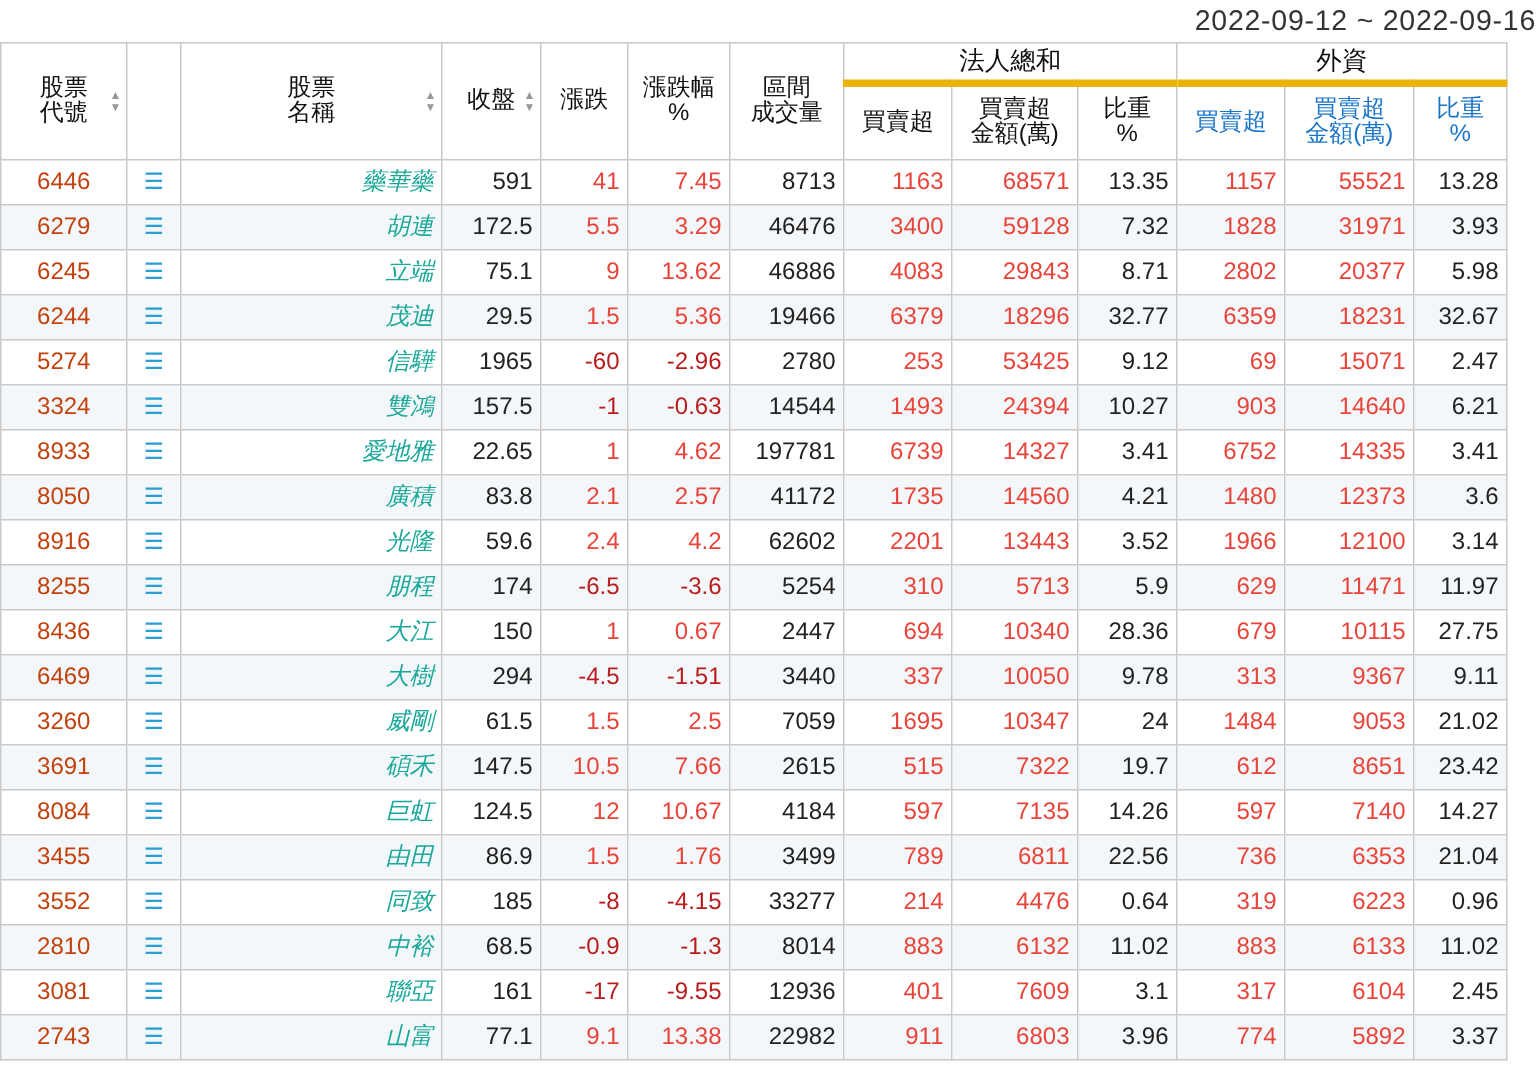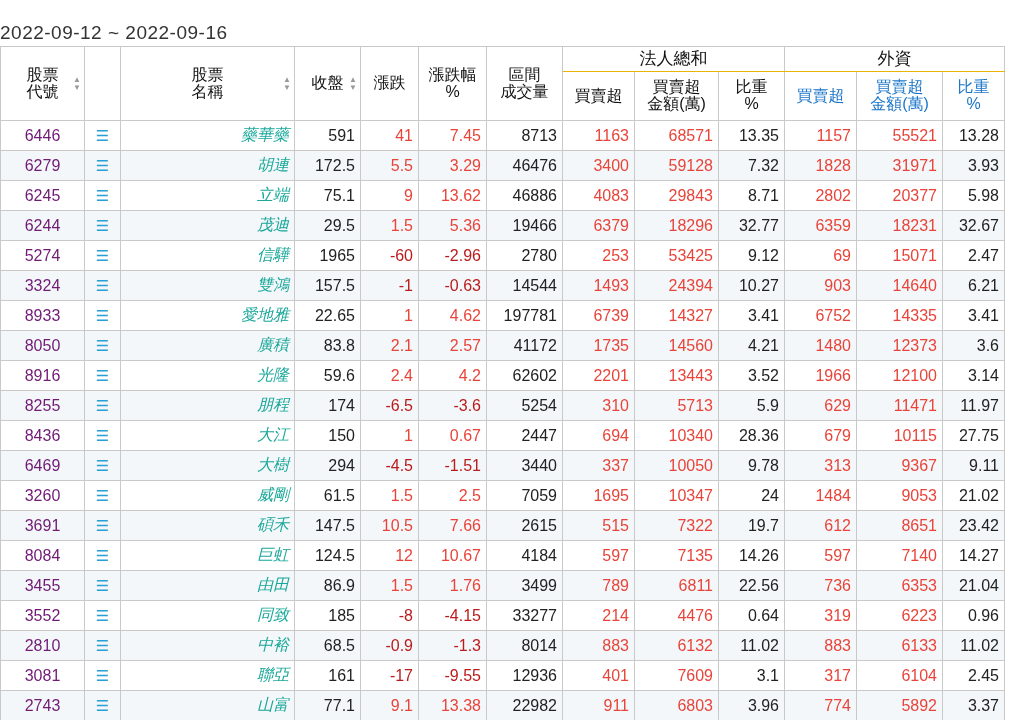--- a/index.html
+++ b/index.html
@@ -6,24 +6,24 @@
   body{
     width:1024px;height:720px;
     background:#ffffff;
     font-family:"Liberation Sans","DejaVu Sans",sans-serif;
     font-size:15px;
     color:#222;
     overflow:hidden;
   }
   .wrap{width:1024px;}
   .title-bar{
-    text-align:left;
+    text-align:right;
     font-size:19px;
     color:#333;
-    padding:22px 0 2px 0;
+    padding:4px 0 2px 0;
     letter-spacing:.5px;
   }
   table{
     border-collapse:collapse;
     width:900px;
     table-layout:fixed;
   }
   th,td{
     border:1px solid #c9c9c9;
     padding:1px 5px;
@@ -36,39 +36,39 @@
     text-align:center;
     vertical-align:middle;
     font-size:16px;
     color:#111;
     line-height:1.05;
     height:46px;
   }
   thead th.grp{
     font-size:17px;
     height:22px;
-    border-bottom:1px solid #eab308;
+    border-bottom:5px solid #eab308;
   }
   .sub-head-blue{color:#1a75c9;}
   .sortable{position:relative;}
   .sortable .arrows{
     position:absolute;right:3px;top:50%;
     transform:translateY(-50%);
     font-size:8px;line-height:8px;color:#999;
     display:flex;flex-direction:column;
   }
   tbody td{
     height:27px;
     font-size:16px;
     text-align:right;
     color:#222;
   }
   tbody tr:nth-child(odd){background:#ffffff;}
   tbody tr:nth-child(even){background:#f4f7f9;}
-  td.code{ text-align:center; color:#701a75;margin-left:18px; }
+  td.code{ text-align:center; color:#c2410c;margin-left:18px; }
   td.icon{ text-align:center; padding:0; }
   .list-icon{
     display:inline-block;
     color:#2a9fd6;
     font-size:15px;
     line-height:1;
   }
   td.name{ text-align:right; color:#1aa89a;font-style:italic; }
   .up{color:#e8443a;}
   .down{color:#b91c1c;}

